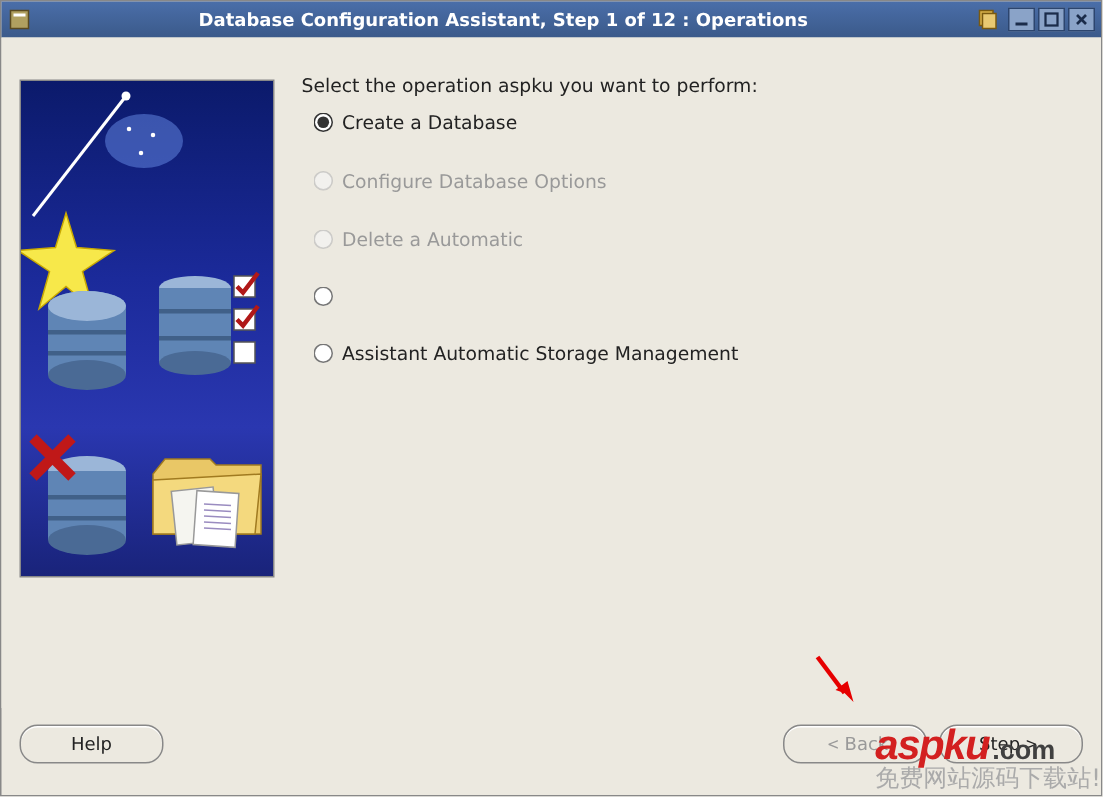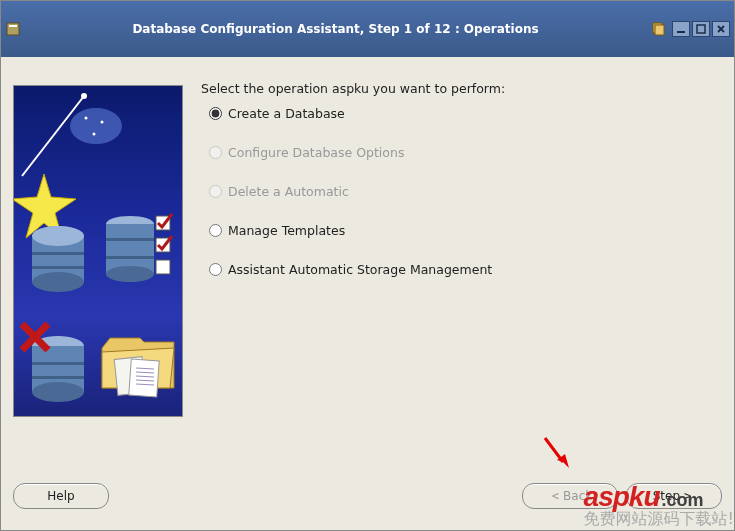--- a/index.html
+++ b/index.html
@@ -22,21 +22,21 @@
     background: #ece9e0;
   }
   .titlebar {
     height: 24px;
     background: linear-gradient(to bottom, #4a6ea9, #3b5a8a);
     display: flex;
     align-items: center;
     color: #ffffff;
     font-weight: bold;
     font-size: 12px;
-    padding: 16px 4px;
+    padding: 0 4px;
     flex: 0 0 auto;
   }
   .titlebar .app-icon {
     width: 16px; height: 16px;
     margin-right: 6px;
     display: flex; align-items: center; justify-content: center;
   }
   .titlebar .title-text {
     flex: 1;
     text-align: center;
@@ -273,21 +273,20 @@
         <label class="option disabled">
           <input type="radio" name="op" disabled="" style="">
           <span>Configure Database Options</span>
         </label>
         <label class="option disabled">
           <input type="radio" name="op" disabled="" style="">
           <span>Delete a Automatic</span>
         </label>
         <label class="option">
           <input type="radio" name="op" style="">
-          <span>Manage Templates</span>
         </label>
         <label class="option">
           <input type="radio" name="op" style="">
           <span>Assistant Automatic Storage Management</span>
         </label>
       </div>
     </div>
   </div>
 
   <svg class="arrow-annotation" style="left:535px; top:432px;" width="40" height="40" viewBox="0 0 40 40">

